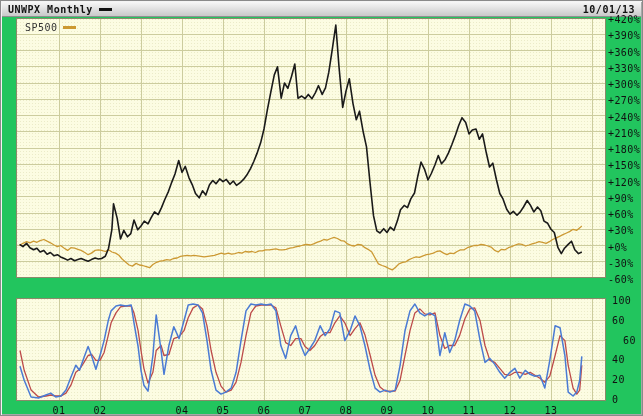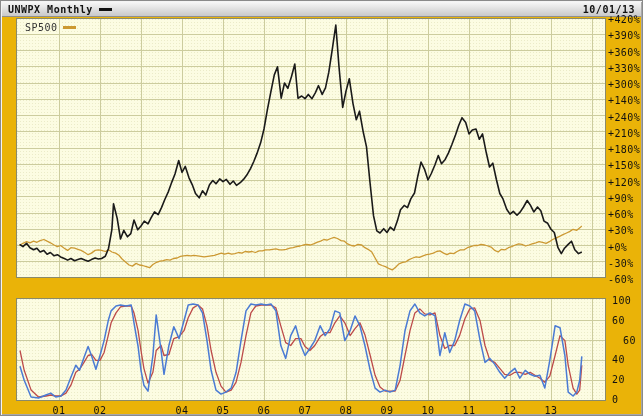--- a/index.html
+++ b/index.html
@@ -1,19 +1,19 @@
 <!DOCTYPE html>
 <html><head>
 <meta charset="utf-8">
 <style>
   html,body{margin:0;padding:0;background:#BFBFBF;}
   *{box-sizing:border-box;}
   #root{
     position:relative;width:643px;height:416px;overflow:hidden;
-    background:#eab308;border:1px solid #8a8a8a;
+    background:#22c55e;border:1px solid #8a8a8a;
     box-shadow:inset 1px 1px 0 #f4f4f4, inset -1px -1px 0 #a8a8a8;
     font-family:"DejaVu Sans Mono", monospace;color:#111;
   }
   .titlebar{
     position:absolute;left:1px;top:1px;right:1px;height:15px;
     background:linear-gradient(#f7f7f7,#c9c9c9);
     border-bottom:1px solid #8f8f8f;
     font-size:10px;font-weight:bold;letter-spacing:0.5px;
     line-height:15px;padding-left:6px;white-space:nowrap;
   }
@@ -100,21 +100,21 @@
     <div class="legend">
       <span>SP500</span><span class="dash orange"></span>
     </div>
   </div>
   <div id="yaxisMain" class="gutter">
       <div class="ytick" style="top: -3px;">+420%</div>
       <div class="ytick" style="top: 13.25px;">+390%</div>
       <div class="ytick" style="top: 29.5px;">+360%</div>
       <div class="ytick" style="top: 45.75px;">+330%</div>
       <div class="ytick" style="top: 62px;">+300%</div>
-      <div class="ytick" style="top: 78.25px;">+140%</div>
+      <div class="ytick" style="top: 78.25px;">+270%</div>
       <div class="ytick" style="top: 94.5px;">+240%</div>
       <div class="ytick" style="top: 110.75px;">+210%</div>
       <div class="ytick" style="top: 127px;">+180%</div>
       <div class="ytick" style="top: 143.25px;">+150%</div>
       <div class="ytick" style="top: 159.5px;">+120%</div>
       <div class="ytick" style="top: 175.75px;">+90%</div>
       <div class="ytick" style="top: 192px;">+60%</div>
       <div class="ytick" style="top: 208.25px;">+30%</div>
       <div class="ytick" style="top: 224.5px;">+0%</div>
       <div class="ytick" style="top: 240.75px;">-30%</div>

